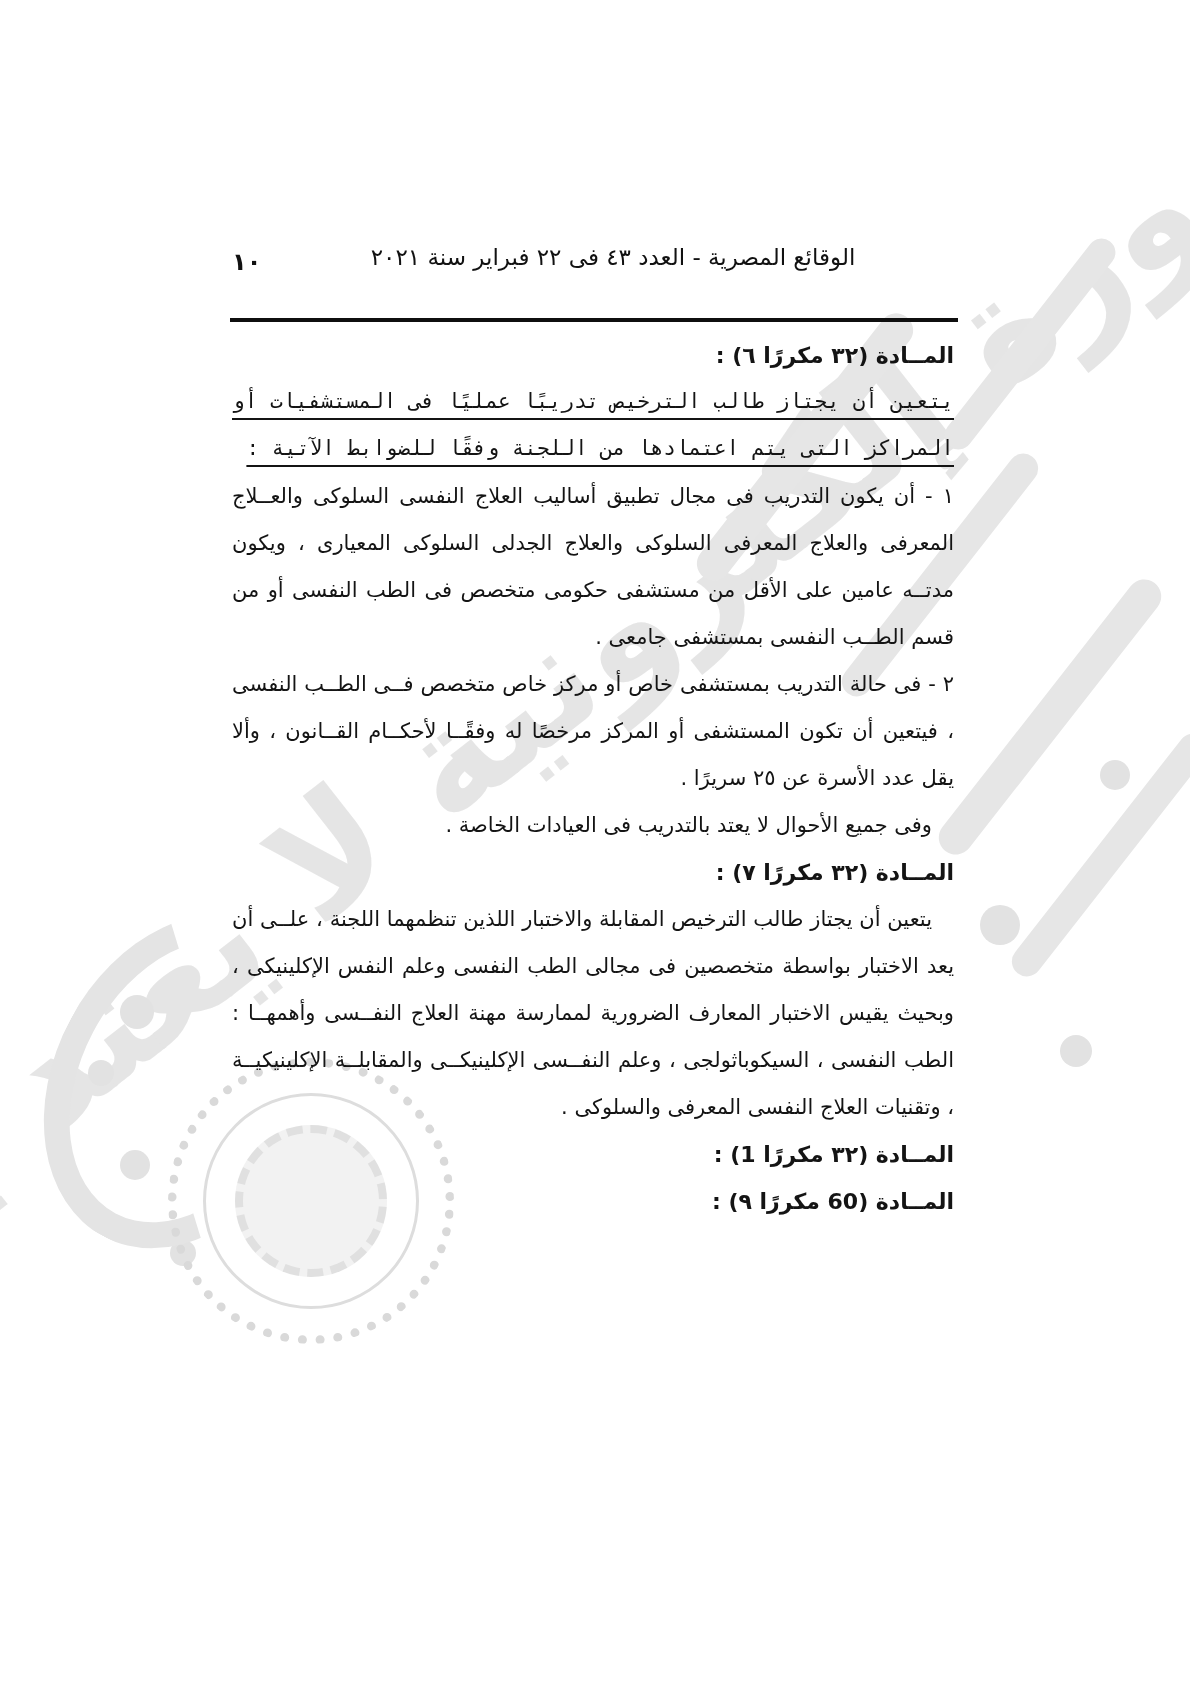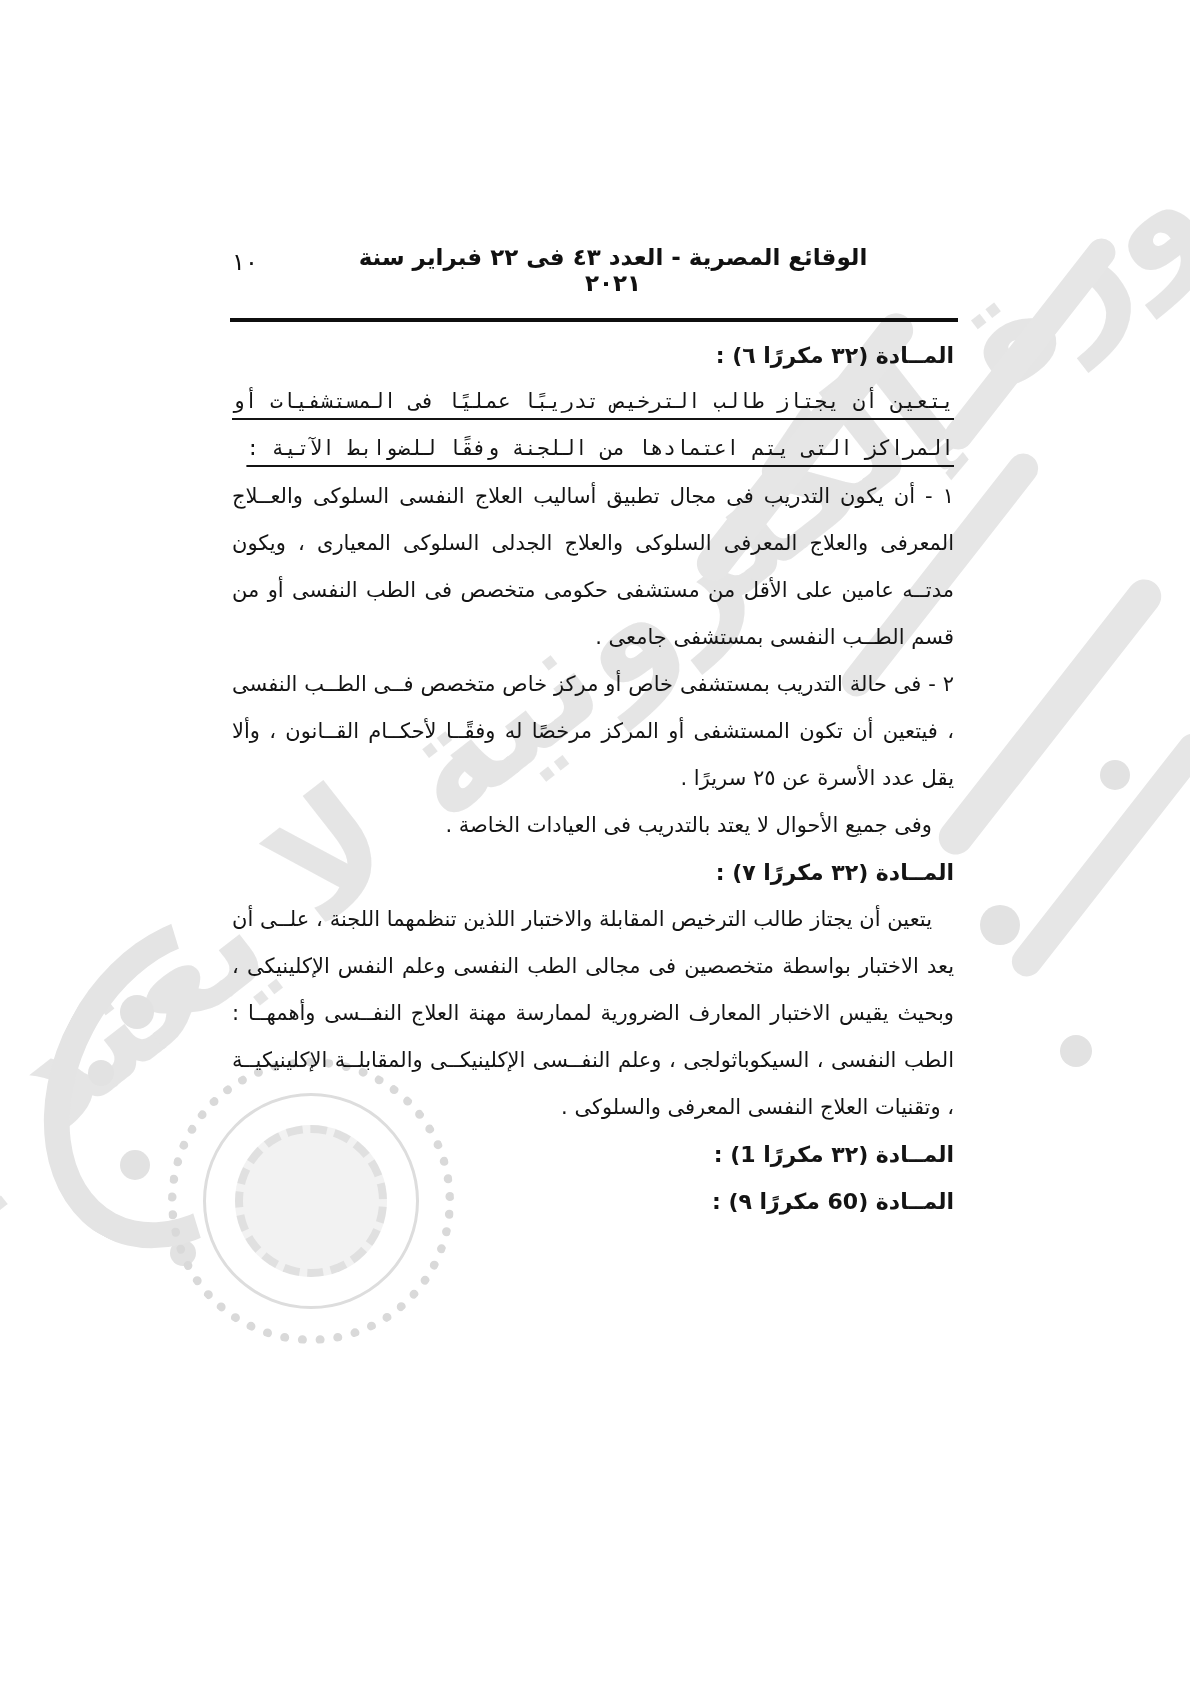--- a/index.html
+++ b/index.html
@@ -73,30 +73,30 @@
   .header {
     position: absolute;
     top: 242px; right: 236px; left: 232px;
     height: 44px;
     z-index: 2;
   }
   .page-number {
     position: absolute;
     left: 0; top: 6px;
     font-size: 24px;
-    font-weight: normal;
+    font-weight: bold;
     color: #111;
   }
   .issue-title {
     position: absolute;
     right: 70px; left: 110px;
     top: 2px;
     text-align: center;
     font-size: 23px;
-    font-weight: bold;
+    font-weight: normal;
     color: #111;
   }
   .header-rule {
     position: absolute;
     top: 318px; right: 232px; left: 230px;
     border-top: 4px solid #0f0f0f;
     z-index: 2;
   }
   .content {
     position: absolute;

